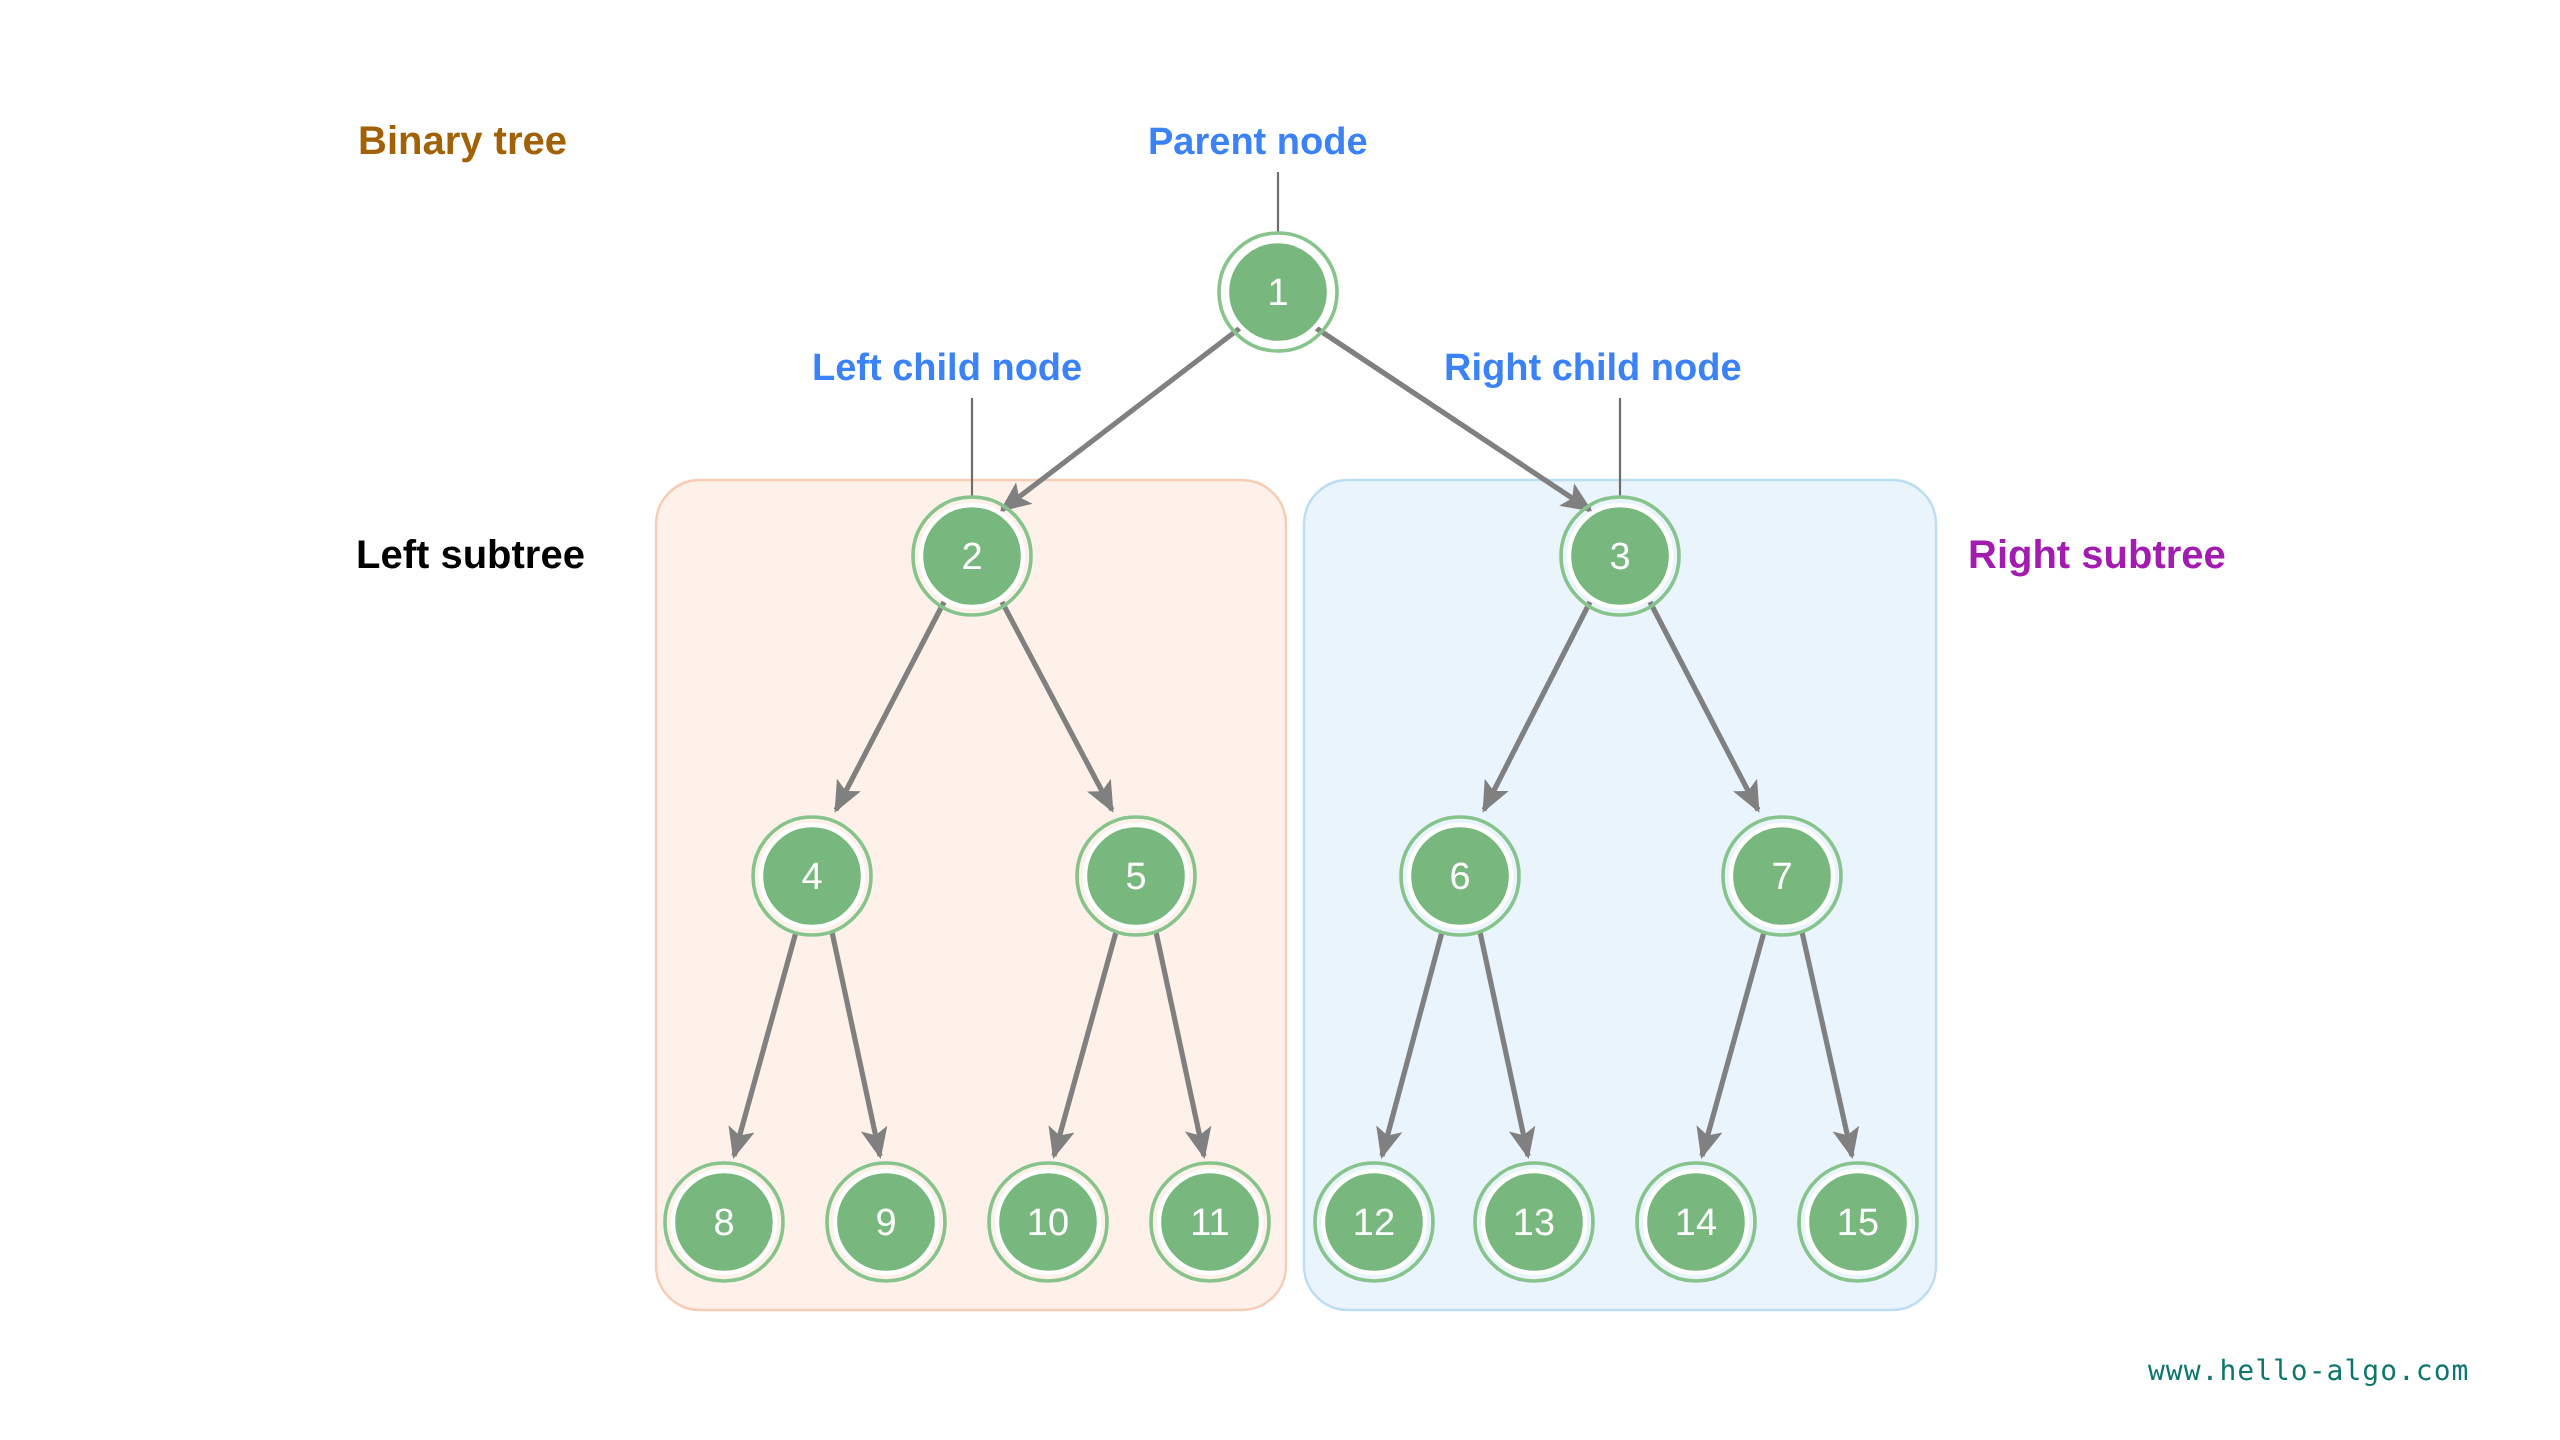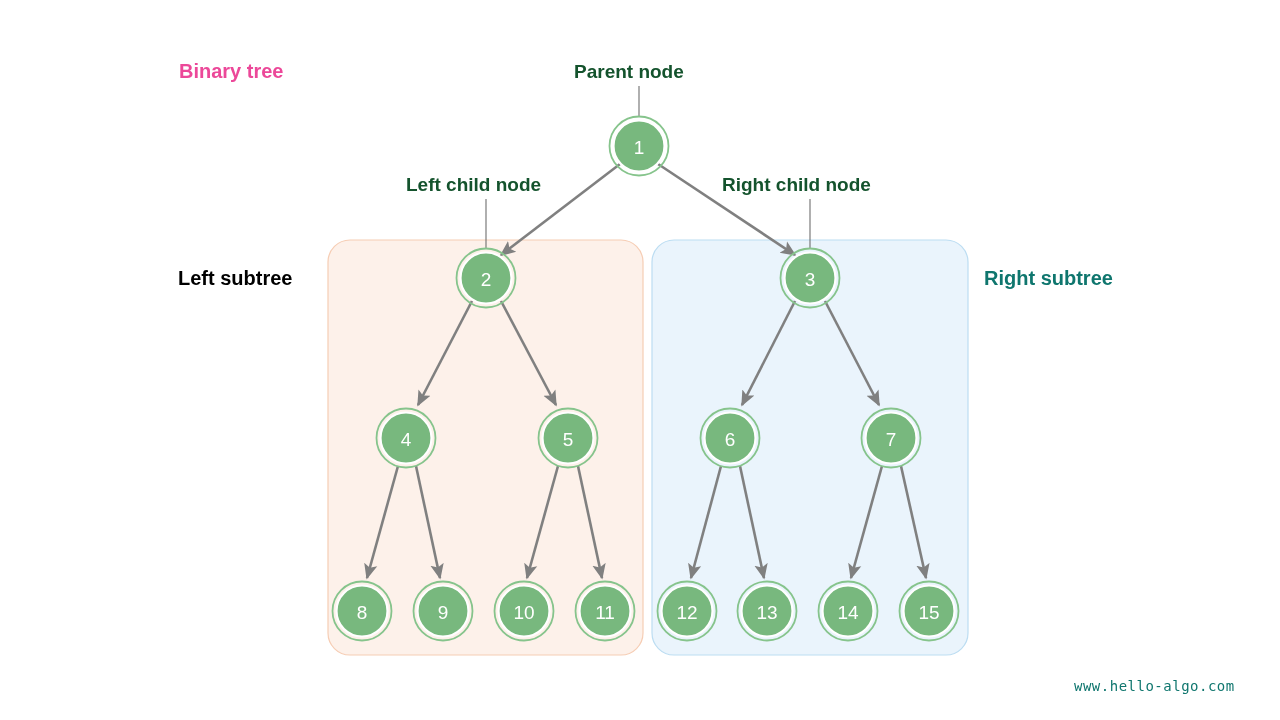--- a/index.html
+++ b/index.html
@@ -64,33 +64,33 @@
     stroke-width: 1.2;
   }
   .lbl {
     position: absolute;
     white-space: nowrap;
     font-family: "Liberation Sans", sans-serif;
     font-weight: bold;
   }
   .lbl-title {
     font-size: 20px;
-    color: #ec4899;
+    color: #a16207;
   }
   .lbl-left-sub {
     font-size: 20px;
     color: #000000;
   }
   .lbl-right-sub {
     font-size: 20px;
-    color: #0f766e;
+    color: #a21caf;
   }
   .lbl-callout {
     font-size: 19px;
-    color: #14532d;
+    color: #3b82f6;
   }
   .watermark {
     position: absolute;
     font-family: "DejaVu Sans Mono", monospace;
     font-size: 14px;
     color: #0f766e;
     letter-spacing: 0.5px;
     white-space: nowrap;
   }
 </style>

